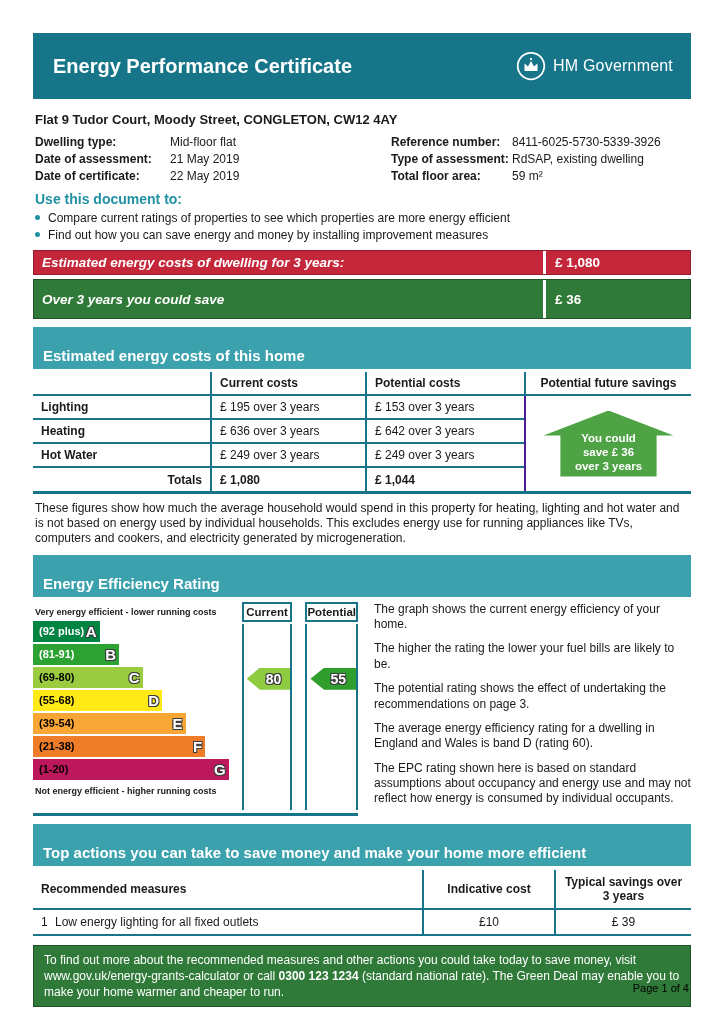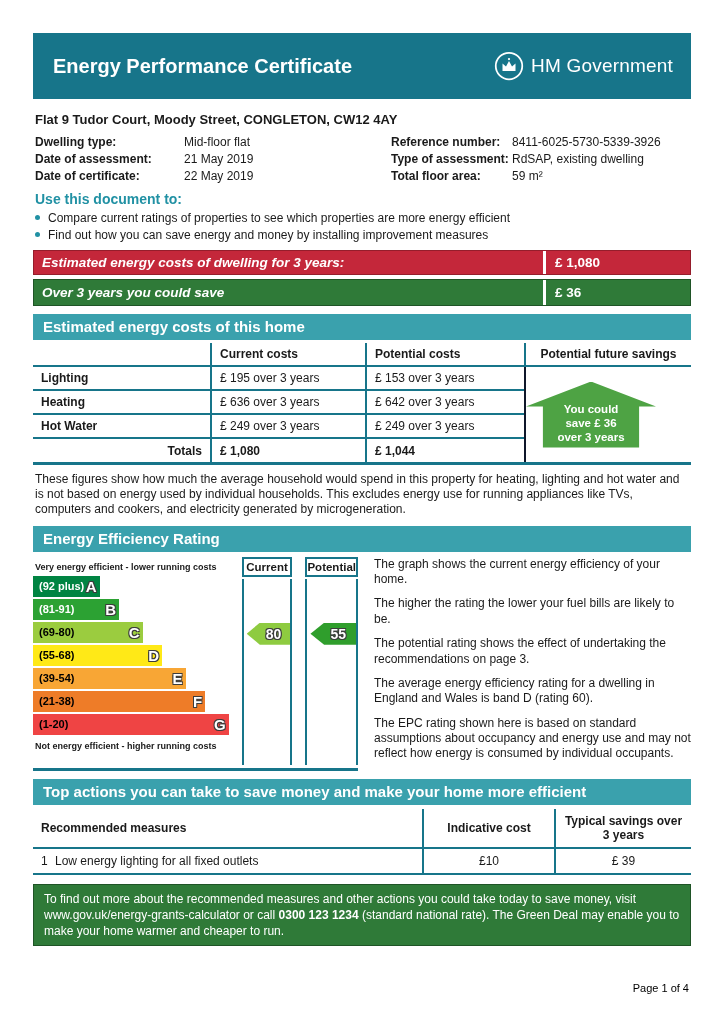--- a/index.html
+++ b/index.html
@@ -12,59 +12,59 @@
   .page { position: relative; width: 724px; height: 1024px; padding: 33px; overflow: hidden; }
 
   
   .header {
     background: #17758a; height: 66px; display: flex; align-items: center;
     justify-content: space-between; padding: 0 18px 0 20px;
   }
   .header-title { color: #fff; font-weight: bold; font-size: 20px; }
   .gov-logo { display: flex; align-items: center; gap: 7px; }
   .crest { width: 30px; height: 30px; display: inline-flex; }
-  .gov-text { color: #fff; font-size: 19px; letter-spacing: 0.2px; }
+  .gov-text { color: #fff; font-size: 16px; letter-spacing: 0.2px; }
 
   
   .address { font-weight: bold; font-size: 13px; margin: 13px 2px 8px; }
   .details { display: flex; font-size: 12px; margin: 0 2px; }
   .details-col { display: flex; flex-direction: column; gap: 3px; }
   .details-col.left { width: 330px; }
   .details-col.right { flex: 1; }
   .detail-row { display: flex; }
   .detail-row .detail-label { font-weight: bold; }
-  .left .detail-label { width: 149px; }
+  .left .detail-label { width: 135px; }
   .right .detail-label { width: 147px; padding-left: 26px; }
 
   .use-doc-heading { color: #2191a4; font-weight: bold; font-size: 14px; margin: 8px 2px 4px; }
   .bullets { list-style: none; font-size: 12px; margin: 0 2px; }
   .bullets li { display: flex; align-items: baseline; gap: 8px; margin-bottom: 3px; }
   .bullet-dot { width: 5px; height: 5px; border-radius: 50%; background: #2191a4; flex: 0 0 auto; position: relative; top: -2px; }
 
   
   .banner { display: flex; align-items: stretch; height: 25px; color: #fff; font-weight: bold; font-size: 13.5px; margin-top: 8px; }
   .banner.red { background: #c4273a; border: 1px solid #951d2b; }
-  .banner.green { background: #2f7a38; border: 1px solid #1f5426; margin-top: 4px; height: 27px; }
+  .banner.green { background: #2f7a38; border: 1px solid #1f5426; margin-top: 4px; height: 40px; }
   .banner-label { flex: 1; display: flex; align-items: center; padding: 0 8px; font-style: italic; }
   .banner-value { width: 147px; border-left: 3px solid #fff; display: flex; align-items: center; padding: 0 9px; }
 
   
-  .section-banner { background: #3aa1ad; color: #fff; font-weight: bold; font-size: 15px; padding: 4px 10px 5px; margin-top: 8px; }
+  .section-banner { background: #3aa1ad; color: #fff; font-weight: bold; font-size: 15px; padding: 20px 10px 5px; margin-top: 8px; }
 
   
   .cost-table { display: grid; grid-template-columns: 177px 155px 159px 1fr; border-bottom: 3px solid #17758a; margin-top: 3px; font-size: 12px; }
   .ct-cell { padding: 4px 8px; display: flex; align-items: center; min-height: 23px; }
   .ct-vline { border-left: 2px solid #17758a; }
   .ct-hline { border-bottom: 2px solid #17758a; }
   .ct-head { font-weight: bold; }
   .ct-head.center { justify-content: center; text-align: center; }
   .ct-label { font-weight: bold; }
   .ct-tot-label { justify-content: flex-end; font-weight: bold; }
   .ct-bold { font-weight: bold; }
-  .ct-house-cell { grid-column: 4; grid-row: 2 / 6; border-left: 2px solid #0f172a; display: flex; align-items: center; justify-content: flex-start; }
+  .ct-house-cell { grid-column: 4; grid-row: 2 / 6; border-left: 2px solid #4c1d95; display: flex; align-items: center; justify-content: center; }
   .house {
     width: 130px; height: 66px; background: #4ea344; position: relative;
     clip-path: polygon(50% 0, 100% 38%, 87% 38%, 87% 100%, 13% 100%, 13% 38%, 0 38%);
     display: flex; align-items: flex-end; justify-content: center;
   }
   .house-text { color: #fff; font-weight: bold; font-size: 11.5px; line-height: 1.22; text-align: center; padding-bottom: 3px; }
 
   .note { font-size: 12px; line-height: 1.27; margin: 7px 2px 0; }
 
   
@@ -259,21 +259,21 @@
               <span class="band-letter">E</span>
             </div>
           </div>
         <div class="band-row">
             <div class="band" style="width: 88%; background: rgb(238, 124, 40);">
               <span class="band-range" style="color: rgb(0, 0, 0);">(21-38)</span>
               <span class="band-letter">F</span>
             </div>
           </div>
         <div class="band-row">
-            <div class="band" style="width: 100%; background: #ef4444;">
+            <div class="band" style="width: 100%; background: #be185d;">
               <span class="band-range" style="color: rgb(0, 0, 0);">(1-20)</span>
               <span class="band-letter">G</span>
             </div>
           </div>
 
         <div class="scale-label bottom">Not energy efficient - higher running costs</div>
       </div>
 
       <div class="rating-col">
         <div class="rating-col-header">Current</div>

